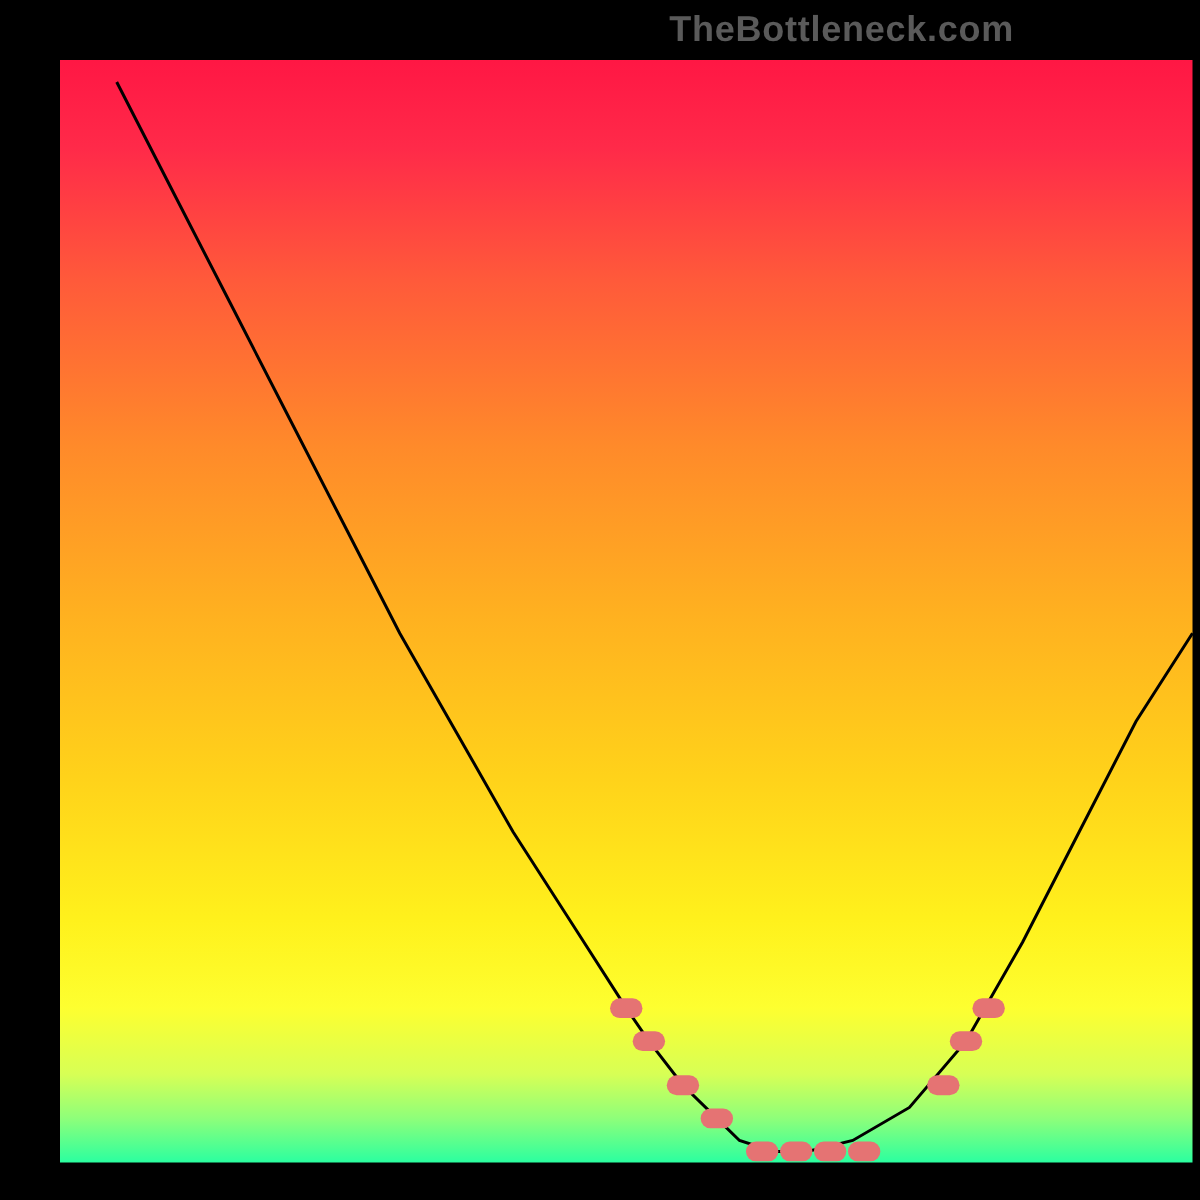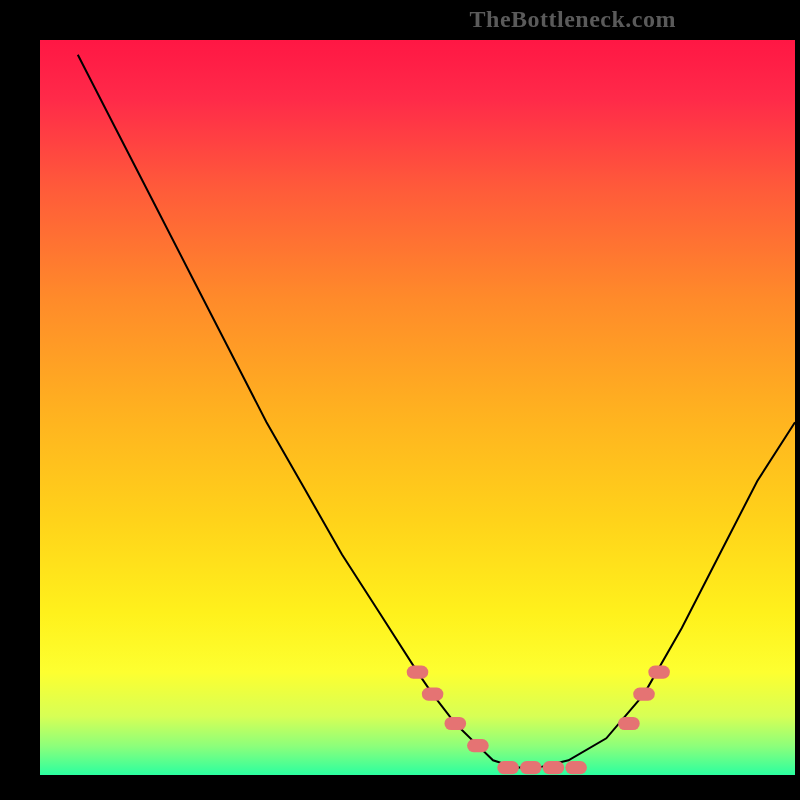--- a/index.html
+++ b/index.html
@@ -8,21 +8,20 @@
     width: 800px;
     height: 800px;
     background: #000000;
     font-family: Arial, Helvetica, sans-serif;
     overflow: hidden;
   }
   .frame {
     position: relative;
     width: 688px;
     height: 800px;
-    font-family: Liberation Serif, serif;
   }
   .watermark {
     position: absolute;
     top: 6px;
     right: 12px;
     color: #5a5a5a;
     font-size: 24px;
     font-weight: bold;
     letter-spacing: 0.5px;
     user-select: none;

